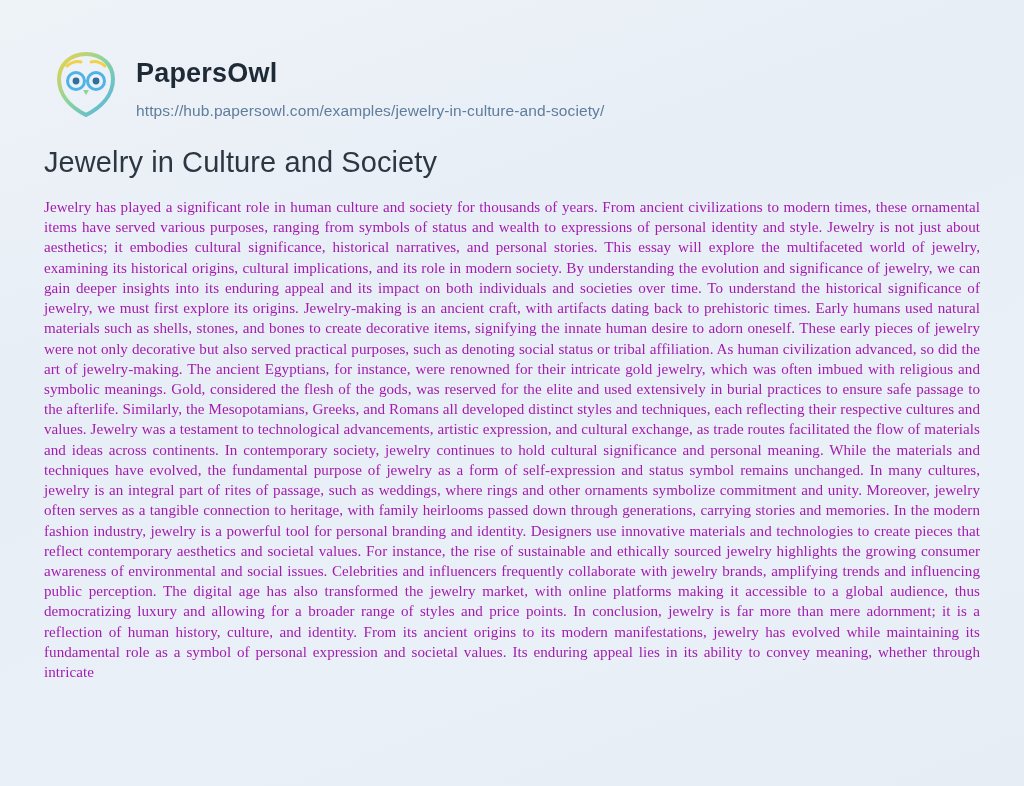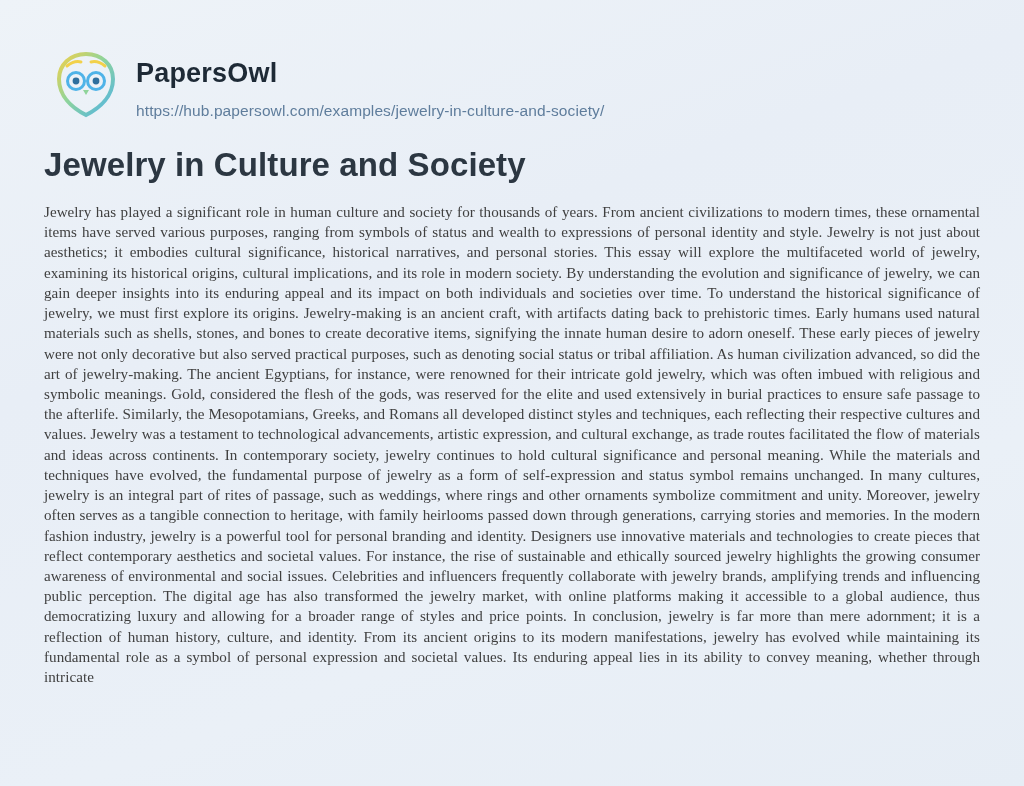--- a/index.html
+++ b/index.html
@@ -45,31 +45,31 @@
     line-height: 1.1;
   }
   .url {
     margin-top: 13px;
     font-size: 15.5px;
     color: #5f7d9c;
     letter-spacing: 0.1px;
     white-space: nowrap;
   }
   .doc-title {
-    font-size: 33px;
+    font-size: 29px;
     color: #2c3742;
-    font-weight: bold;
+    font-weight: normal;
     margin: 0 0 18px 4px;
     letter-spacing: 0.1px;
   }
   .body-text {
     font-family: "Liberation Serif", serif;
     font-size: 15.1px;
     line-height: 1.34;
-    color: #404040;
+    color: #a21caf;
     text-align: justify;
     margin: 0 4px;
     letter-spacing: 0.05px;
   }
 </style>
 </head>
 <body>
 
 <div class="page">
 

